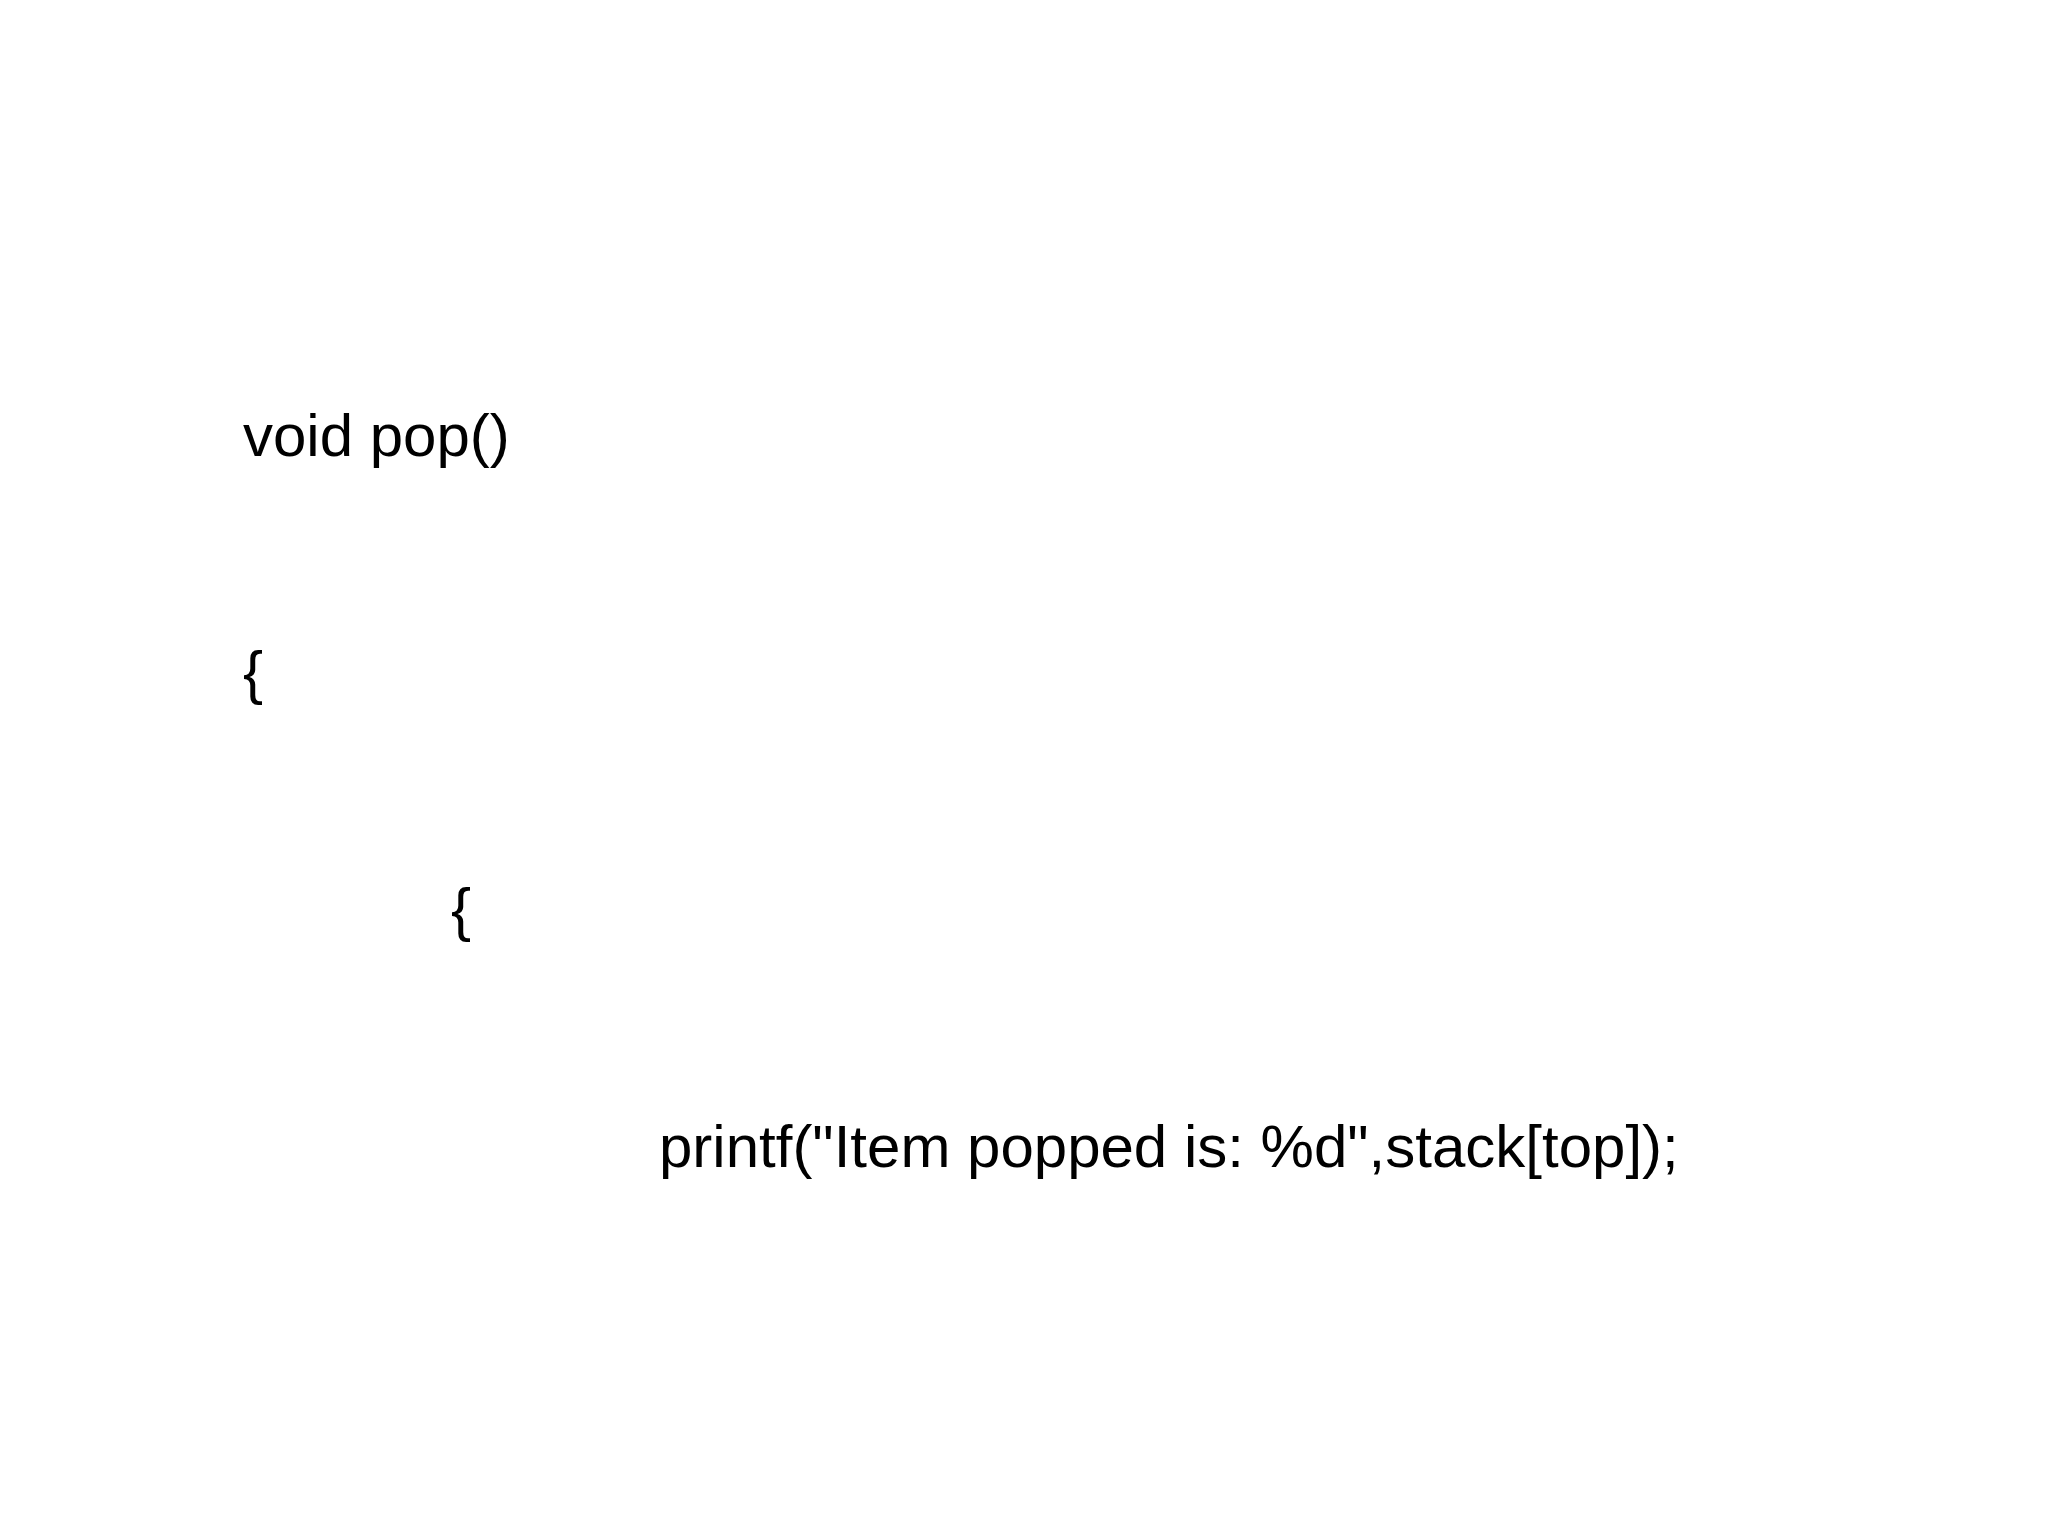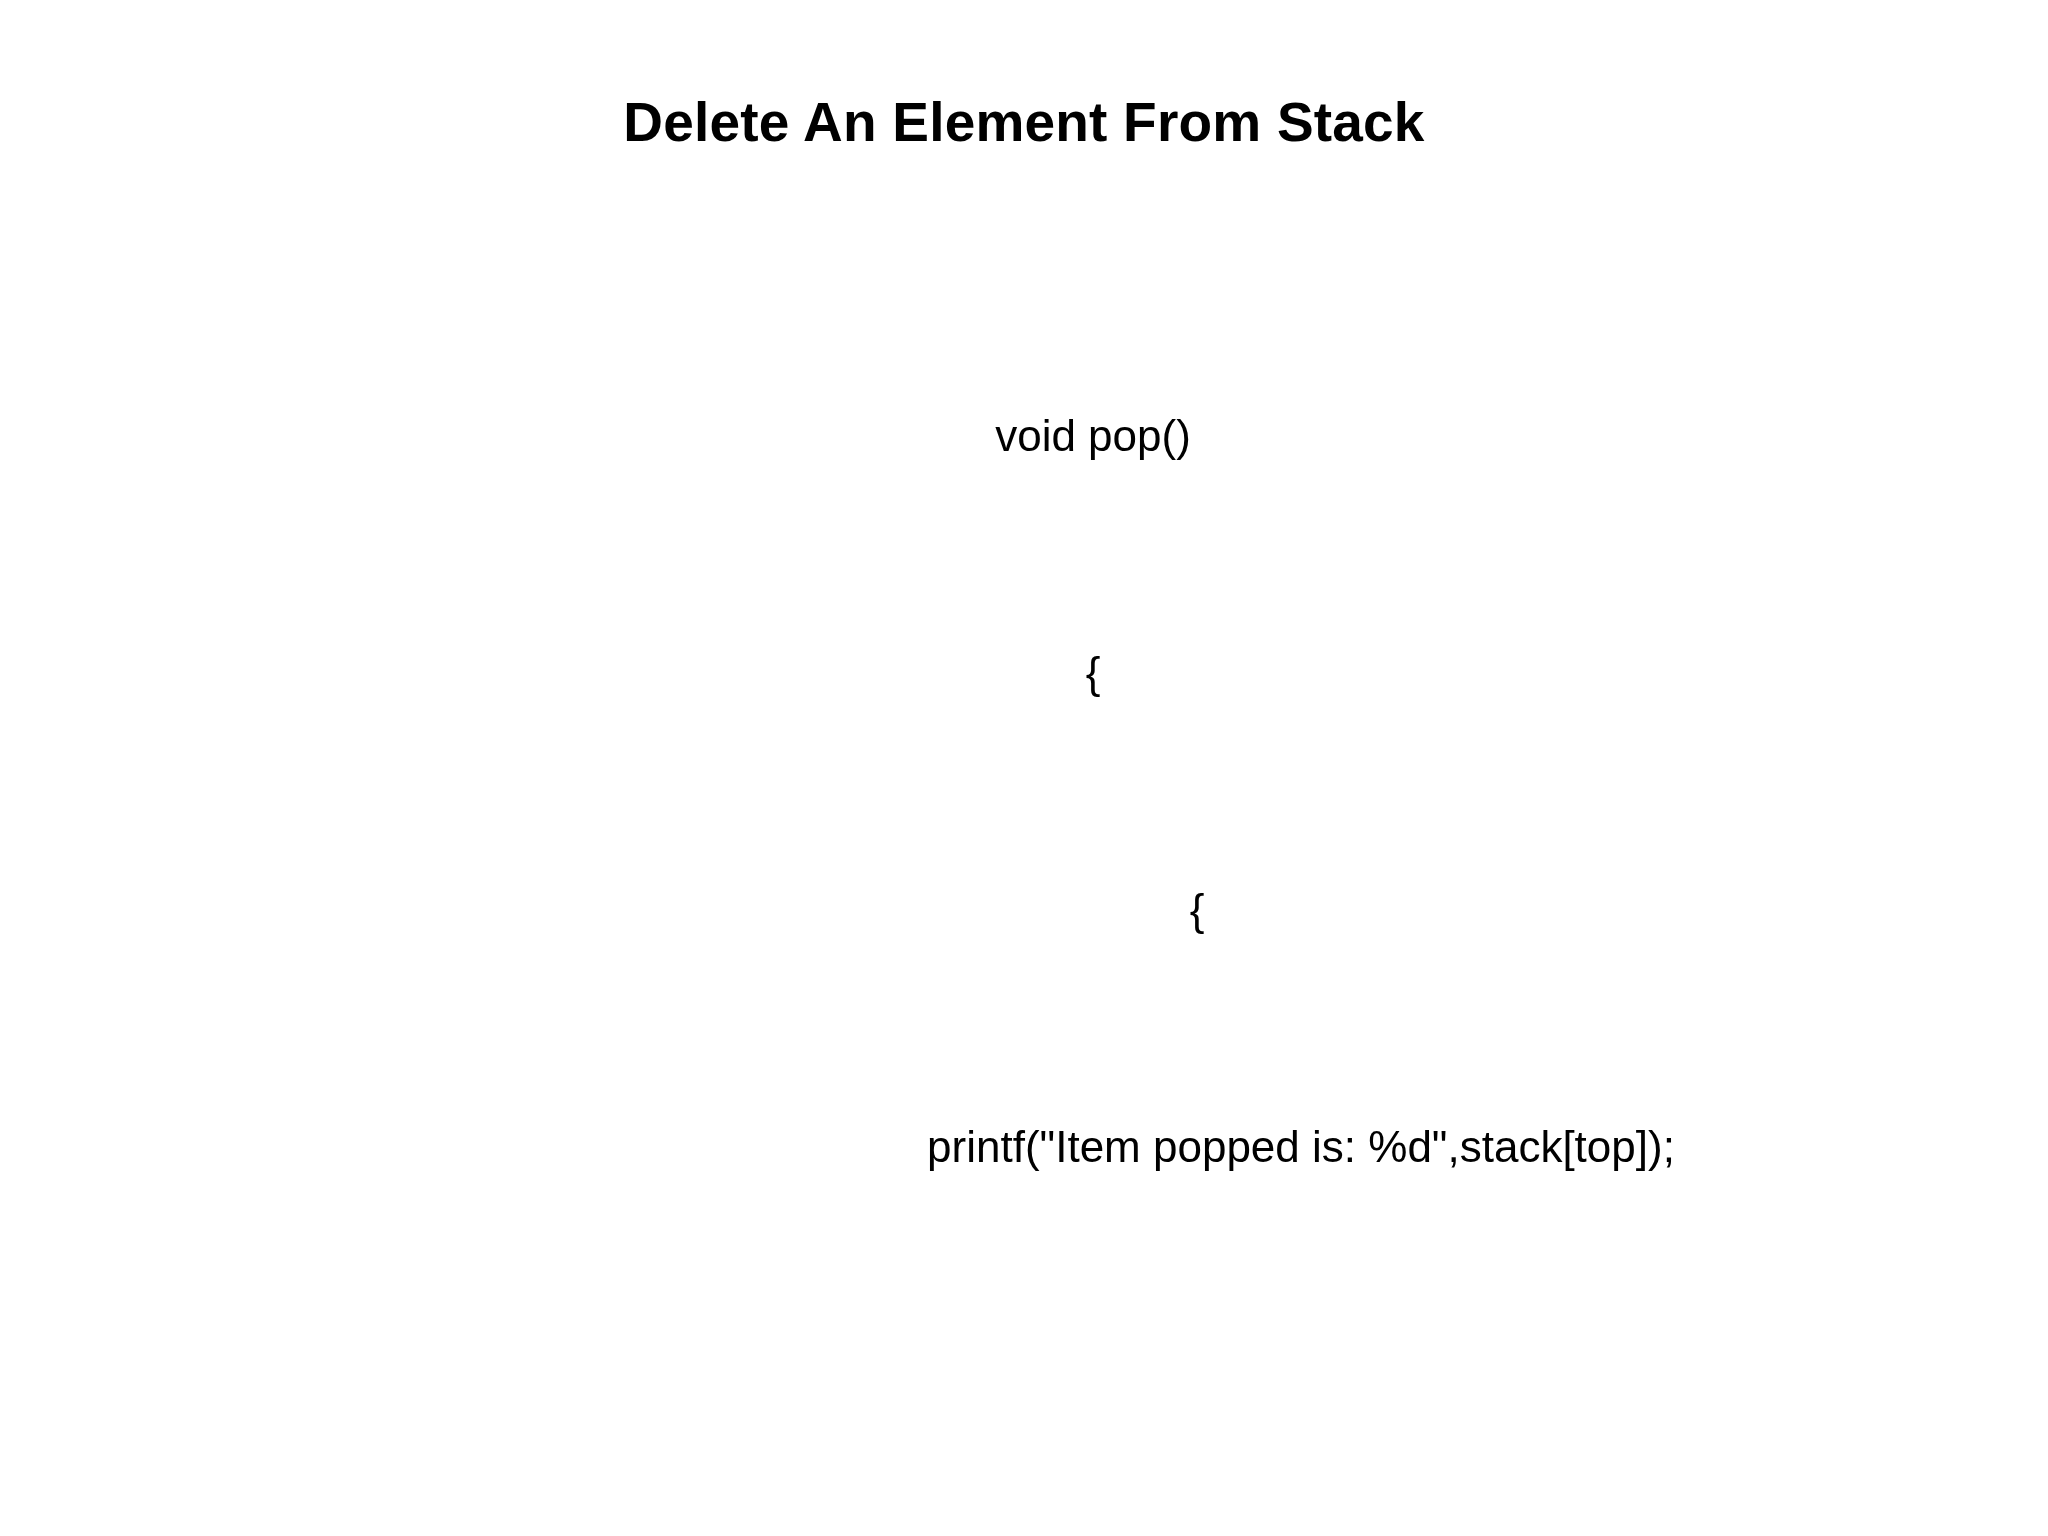--- a/index.html
+++ b/index.html
@@ -45,36 +45,34 @@
     font-family: "Liberation Sans", sans-serif;
     font-size: 50px;
     line-height: 79px;
     color: #000000;
     white-space: pre;
   }
 
   .code-line {
     display: block;
     white-space: pre;
-    font-size: 44px;
+    font-size: 60px;
     line-height: 79px;
     min-height: 79px;
-    text-align: center;
   }
 
   .indent-0 { padding-left: 0px; }
   .indent-1 { padding-left: 208px; }
   .indent-2 { padding-left: 416px; }
 </style>
 </head>
 <body>
 
 <div class="slide">
 
-  <h1 class="slide-title">Delete An Element From Stack</h1>
 
   <div class="code-block">
     <span class="code-line indent-0">void pop()</span>
     <span class="code-line indent-0">{</span>
     <span class="code-line indent-1">{</span>
     <span class="code-line indent-2">printf("Item popped is: %d",stack[top]);</span>
     
     
     
     

